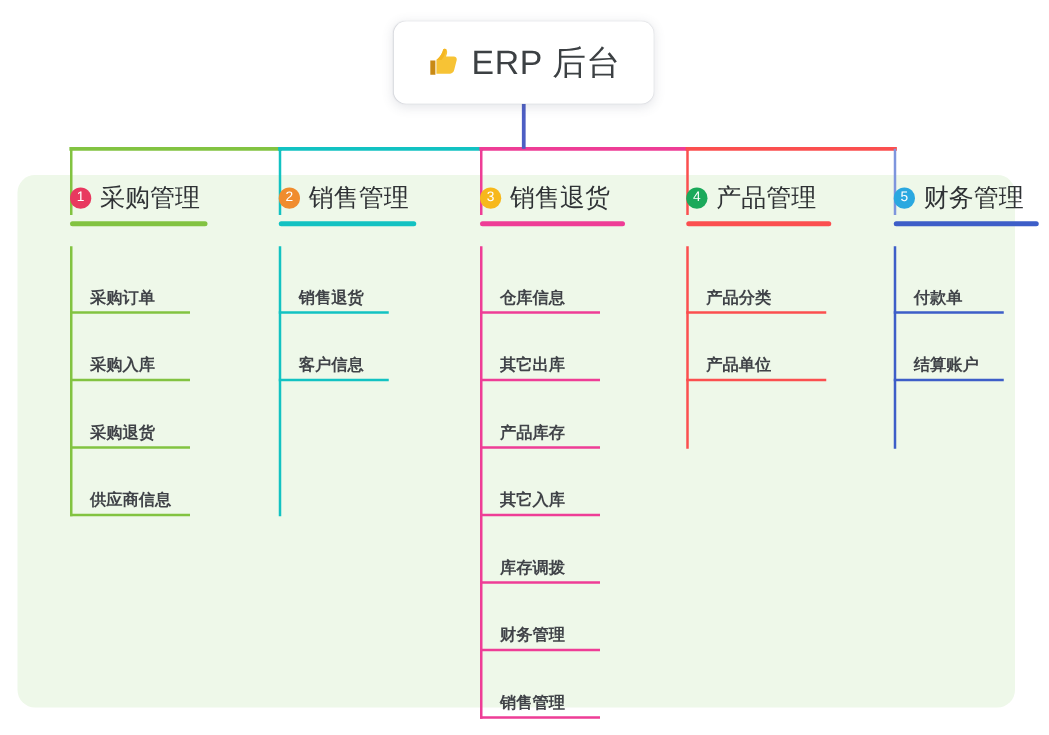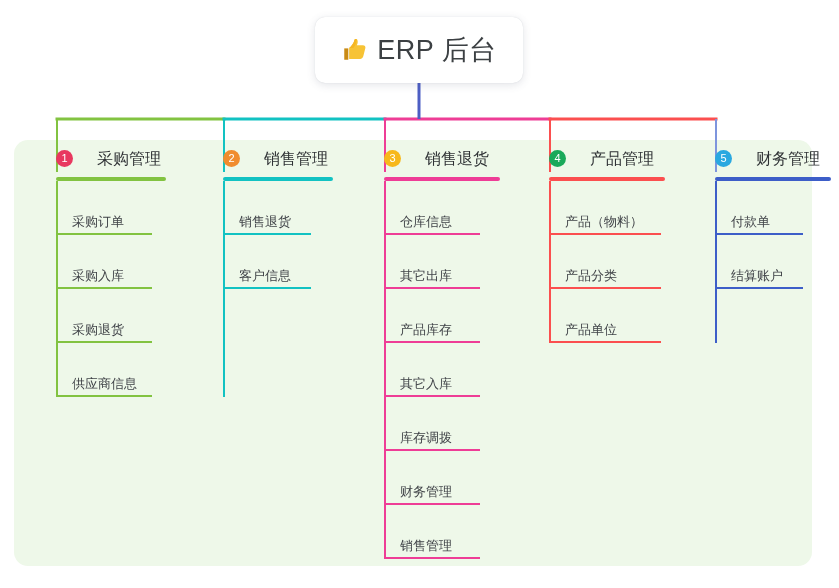--- a/index.html
+++ b/index.html
@@ -95,40 +95,40 @@
     height: 17px;
     border-radius: 50%;
     color: #ffffff;
     font-size: 11px;
     line-height: 17px;
     text-align: center;
     font-weight: 500;
     flex: 0 0 auto;
   }
   .col-title {
-    font-size: 16px;
+    font-size: 20px;
     color: #2f3235;
     white-space: nowrap;
     line-height: 1;
     position: relative;
     top: 1px;
-    margin-left: 17px;
   }
   .head-rule {
     height: 4px;
     border-radius: 2px;
     margin-top: 7px;
     margin-left: 20px;
   }
 
   
   .leaves {
     position: relative;
-    margin-top: 0;
+    margin-top: 16px;
     padding-left: 20px;
+    font-weight: bold;
   }
   .spine {
     position: absolute;
     left: 20px;
     top: 0;
     width: 2px;
   }
   .leaf {
     position: relative;
     height: 54px;
@@ -267,24 +267,20 @@
       </div>
       <div class="column" style="left: 529px;">
         <div class="col-head">
           <span class="badge" style="background: rgb(26, 169, 90);">4</span>
           <span class="col-title">产品管理</span>
         </div>
         <div class="head-rule" style="background: rgb(251, 79, 79); width: 116px;"></div>
         <div class="leaves">
           <div class="spine" style="background: rgb(251, 79, 79); height: 162px;"></div>
           <div class="leaf">
-            <span class="leaf-label">产品（物料）</span>
-            <div class="leaf-rule" style="background: rgb(251, 79, 79); width: 112px;"></div>
-          </div>
-          <div class="leaf">
             <span class="leaf-label">产品分类</span>
             <div class="leaf-rule" style="background: rgb(251, 79, 79); width: 112px;"></div>
           </div>
           <div class="leaf">
             <span class="leaf-label">产品单位</span>
             <div class="leaf-rule" style="background: rgb(251, 79, 79); width: 112px;"></div>
           </div>
         </div>
       </div>
       <div class="column" style="left: 695px;">

